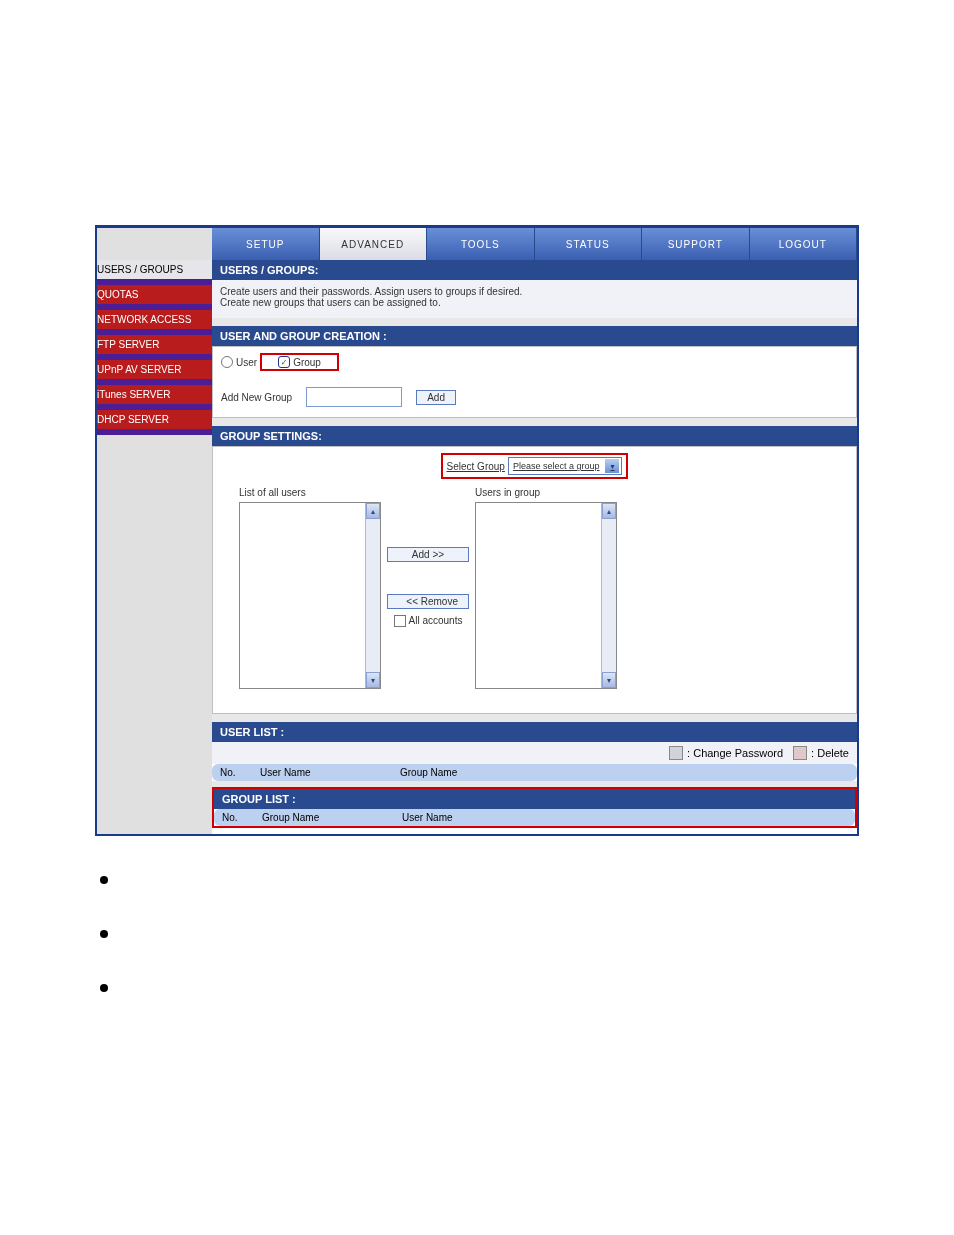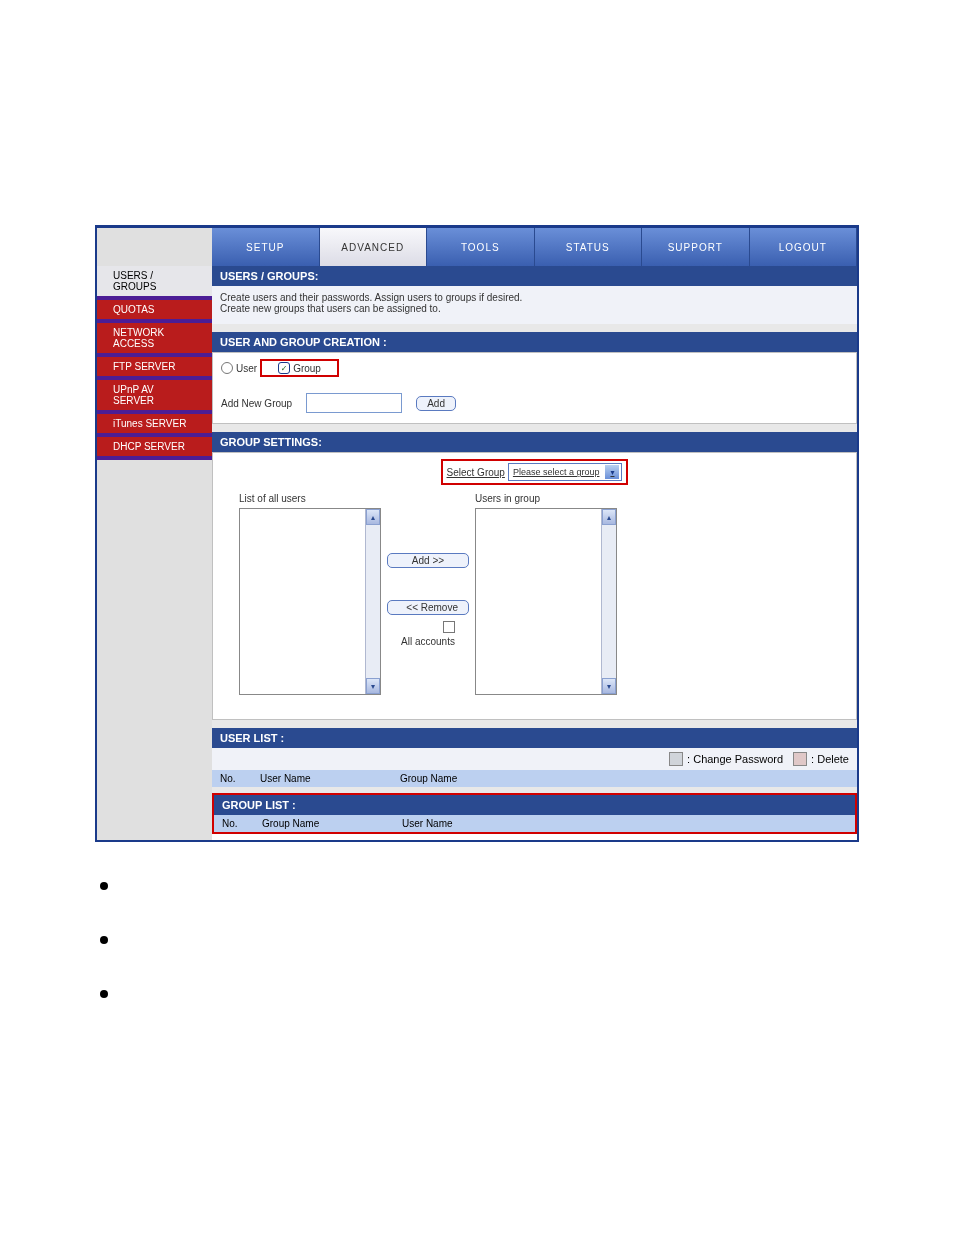--- a/index.html
+++ b/index.html
@@ -11,21 +11,21 @@
   }
   .page {
     width: 760px;
     margin: 225px auto 0 auto;
     border: 2px solid #1a3a8a;
     border-top-width: 3px;
   }
   .topnav {
     display: flex;
     background: #e0e0e0;
-    height: 38px;
+    height: 32px;
     text-align: center;
   }
   .topnav .spacer-left { width: 115px; background:#e0e0e0; }
   .topnav .tab {
     flex: 1;
     display: flex;
     align-items: center;
     justify-content: center;
     font-size: 10px;
     letter-spacing: 1px;
@@ -40,23 +40,23 @@
   }
   .body-row { display: flex; }
   .sidebar {
     width: 115px;
     background: #e0e0e0;
     border-right: 0;
     min-height: 560px;
   }
   .sidebar .side-item {
     display: block;
-    padding: 4px 16px;
+    padding: 4px 0;
     font-size: 10px;
-    border-bottom: 4px solid #4c1d95;
+    border-bottom: 6px solid #4c1d95;
     cursor: pointer;
   }
   .sidebar .side-item.dark { background: #b91c1c; color: #fff; }
   .sidebar .side-item.dark:first-child { background:#e6e6ea; color:#000; }
   .content {
     flex: 1;
     background: #fff;
     padding: 0 0 6px 0;
   }
   .panel {
@@ -87,21 +87,21 @@
     display:inline-flex; align-items:center; justify-content:center; background:#fff;
   }
   .radio-checked::after { content:"✓"; font-size:8px; color:#1a5f1a; }
   .red-box { border: 2px solid #d00000; padding: 1px 16px; display:inline-flex; align-items:center; gap:3px;}
   .field-row { display:flex; align-items:center; gap:14px; }
   .text-input {
     border: 1px solid #7a9ad0; height: 16px; width: 90px; background:#fff;
   }
   .btn {
     border: 1px solid #5a7ac0; background:#eef2fb; padding: 1px 10px;
-    font-size: 10px; border-radius: 5px; cursor:pointer;
+    font-size: 10px; border-radius: 0; cursor:pointer;
   }
   .gs-row { display:flex; align-items:center; gap:6px; justify-content:center; margin-bottom:8px;text-decoration:underline; }
   .select-box {
     border: 1px solid #5a7ac0; background:#fff; height:16px;
     display:flex; align-items:center; font-size:9px; padding:0 2px 0 4px; gap:6px;
   }
   .select-arrow {
     width:14px; height:14px; background:linear-gradient(#b8d0f0,#6a8fd8);
     display:flex; align-items:center; justify-content:center; color:#1a3a8a; font-size:8px;
   }
@@ -120,21 +120,21 @@
     height:14px; background:linear-gradient(#dce6f8,#a8b8e0);
     display:flex; align-items:center; justify-content:center; font-size:8px; color:#2a4a90;
     border:1px solid #8aa0d0;
   }
   .scroll-btn.bottom { position:absolute; bottom:0; left:0; right:0; }
   .mid-controls { display:flex; flex-direction:column; gap:6px; align-items:center; padding-top:60px; }
   .chk { width:10px; height:10px; border:1px solid #777; background:#fff; display:inline-block; }
   .ul-legend { display:flex; justify-content:flex-end; align-items:center; gap:4px; background:#f0f2f8; padding:4px 8px; }
   .icon-sq { width:12px; height:12px; background:#d0d4da; border:1px solid #888; display:inline-block; }
   .tbl-head {
-    background: #bcd0f0; display:flex; padding:3px 8px; font-size:10px;
+    background: #bcd0f0; display:flex; padding:3px 8px; font-size:10px;border-radius:6px;
   }
   .col-no { width:40px; }
   .col-a { width:140px; }
 
   .bullets { margin: 40px 0 0 100px; }
   .bullets .b { width:8px; height:8px; background:#000; border-radius:50%; margin: 0 0 46px 0; }
 </style>
 </head>
 <body>
 
@@ -214,21 +214,21 @@
                 <div class="scroll-track">
                   <div class="scroll-btn">▴</div>
                   <div class="scroll-btn bottom">▾</div>
                 </div>
               </div>
             </div>
 
             <div class="mid-controls">
               <span class="btn" style="width:60px;text-align:center;">Add &gt;&gt;</span>
               <span class="btn" style="width:60px;text-align:right;margin-top:26px;">&lt;&lt; Remove</span>
-              <span style="display:flex;align-items:flex-end;gap:3px;flex-direction:column;">
+              <span style="display:flex;align-items:flex-start;gap:3px;">
                 <span class="chk"></span>
                 <span>All accounts</span>
               </span>
             </div>
 
             <div class="list-col">
               <span class="list-label">Users in group</span>
               <div class="listbox">
                 <div class="scroll-track">
                   <div class="scroll-btn">▴</div>

